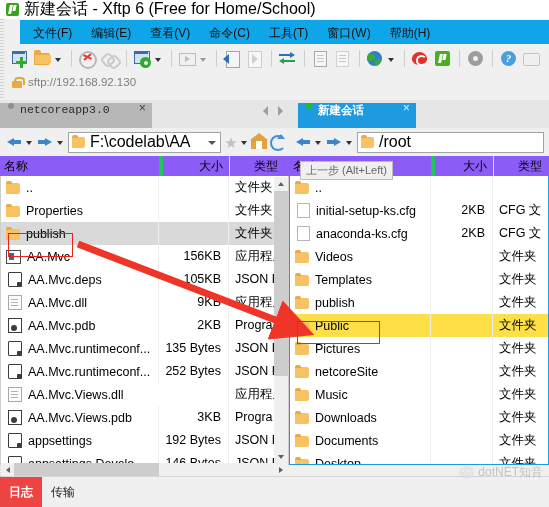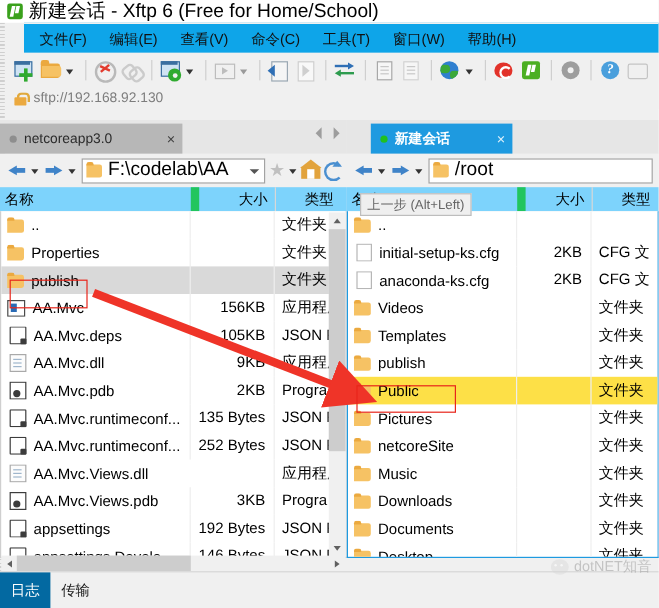--- a/index.html
+++ b/index.html
@@ -85,23 +85,23 @@
   .pathtext{font-size:11.5px;color:#7d7d7d;}
 
   
   .panes{position:absolute;left:0;top:100px;width:549px;height:377px;}
   .pane{position:absolute;top:0;bottom:0;}
   .pane-left{left:0;width:289px;}
   .pane-right{left:289px;width:260px;}
 
   
   .tabrow{height:28px;position:relative;background:#e6e6e6;}
-  .tab{position:absolute;left:0;top:3px;height:25px;display:flex;align-items:center;padding:0 6px 0 8px;box-sizing:border-box;}
+  .tab{position:absolute;left:0;top:3px;height:25px;display:flex;padding:0 6px 0 8px;box-sizing:border-box;font-family:Liberation Mono, monospace;}
   .tab.inactive{background:#b7b7b7;color:#2b2b2b;width:152px;}
-  .tab.active{background:#1e9ae0;color:#ffffff;width:118px;left:20px;}
+  .tab.active{background:#1e9ae0;color:#ffffff;width:118px;left:9px;}
   .tab-dot{width:6px;height:6px;border-radius:50%;flex:0 0 auto;margin-right:6px;}
   .tab.inactive .tab-dot{background:#8e8e8e;}
   .tab.active .tab-dot{background:#20c020;}
   .tab-label{font-size:11.5px;white-space:nowrap;overflow:hidden;flex:1 1 auto;}
   .tab.active .tab-label{font-weight:bold;}
   .tab-close{font-size:12px;line-height:1;opacity:.85;margin-left:4px;flex:0 0 auto;}
   .tabnav{position:absolute;right:6px;top:6px;display:flex;align-items:center;gap:10px;}
   .tabnav span{width:0;height:0;}
   .tn-l{border-right:5px solid #9d9d9d;border-top:5px solid transparent;border-bottom:5px solid transparent;}
   .tn-r{border-left:5px solid #9d9d9d;border-top:5px solid transparent;border-bottom:5px solid transparent;}
@@ -124,24 +124,24 @@
   .star{width:16px;height:15px;flex:0 0 auto;position:relative;color:#c0c0c0;font-size:15px;line-height:15px;text-align:center;}
   .home{width:18px;height:18px;flex:0 0 auto;position:relative;}
   .home:before{content:"";position:absolute;left:1px;top:6px;width:16px;height:10px;background:#e2a33c;}
   .home:after{content:"";position:absolute;left:0px;top:0px;border-left:9px solid transparent;border-right:9px solid transparent;border-bottom:7px solid #e2a33c;}
   .home i{position:absolute;left:6px;top:8px;width:6px;height:8px;background:#fff;z-index:2;}
   .refresh{width:18px;height:18px;flex:0 0 auto;position:relative;}
   .refresh:before{content:"";position:absolute;left:2px;top:2px;width:12px;height:12px;border:2px solid #4a8fd0;border-radius:50%;border-right-color:transparent;}
   .refresh:after{content:"";position:absolute;right:1px;top:1px;border-left:4px solid transparent;border-right:4px solid transparent;border-bottom:5px solid #4a8fd0;}
 
   
-  .colhead{height:20px;background:#7dd3fc;display:flex;border-bottom:1px solid #e2e2e2;font-size:12px;}
+  .colhead{height:20px;background:#8b5cf6;display:flex;border-bottom:1px solid #e2e2e2;font-size:12px;}
   .ch{height:20px;display:flex;align-items:center;box-sizing:border-box;}
   .ch-name{flex:1 1 auto;padding-left:4px;}
-  .ch-size{width:70px;justify-content:flex-end;padding-right:6px;border-left:7px solid #22c55e;}
+  .ch-size{width:70px;justify-content:flex-end;padding-right:6px;border-left:4px solid #22c55e;}
   .ch-type{width:60px;padding-left:24px;border-left:1px solid #d8d8d8;}
   .pane-right .ch-size{width:62px;}
   .pane-right .ch-type{width:56px;}
 
   
   .filelist{position:absolute;left:0;right:0;top:76px;bottom:12px;background:#fff;overflow:hidden;}
   .pane-left .filelist{border:1px solid #cfcfcf;border-top:none;box-sizing:border-box;}
   .pane-right .filelist{border:1px solid #1e9ae0;border-top:none;box-sizing:border-box;}
   .row{height:23px;display:flex;align-items:center;font-size:12.5px;white-space:nowrap;}
   .row.selected{background:#d9d9d9;}
@@ -186,21 +186,21 @@
   
   .tooltip{position:absolute;left:300px;top:161px;height:17px;background:#efefef;border:1px solid #bdbdbd;display:flex;align-items:center;padding:0 5px;font-size:11px;color:#666;white-space:nowrap;z-index:40;}
 
   
   .anno-box{position:absolute;border:1.6px solid #e8251b;z-index:50;pointer-events:none;}
   .anno-svg{position:absolute;left:0;top:0;width:549px;height:507px;z-index:49;pointer-events:none;}
 
   
   .statusbar{position:absolute;left:0;bottom:0;width:549px;height:30px;background:#f0f0f0;border-top:1px solid #d6d6d6;display:flex;align-items:stretch;}
   .st-tab{display:flex;align-items:center;padding:0 9px;font-size:12px;}
-  .st-tab.sel{background:#0369a1;color:#fff;}
+  .st-tab.sel{background:#ef4444;color:#fff;font-weight:bold;}
   .st-tab.plain{color:#1a1a1a;}
 
   
   .watermark{position:absolute;right:6px;bottom:26px;display:flex;align-items:center;opacity:.45;z-index:60;}
   .wm-icon{width:15px;height:13px;border-radius:50%;background:#d8d8d8;position:relative;margin-right:4px;}
   .wm-icon:before{content:"";position:absolute;left:3px;top:4px;width:2px;height:2px;border-radius:50%;background:#fff;}
   .wm-icon:after{content:"";position:absolute;left:8px;top:4px;width:2px;height:2px;border-radius:50%;background:#fff;}
   .wm-text{font-size:12px;color:#8d8d8d;white-space:nowrap;}
 
   .edge-left{position:absolute;left:0;top:19px;width:4px;bottom:0;background:repeating-linear-gradient(to bottom,#cfcfcf 0 1px,#f0f0f0 1px 3px);}

